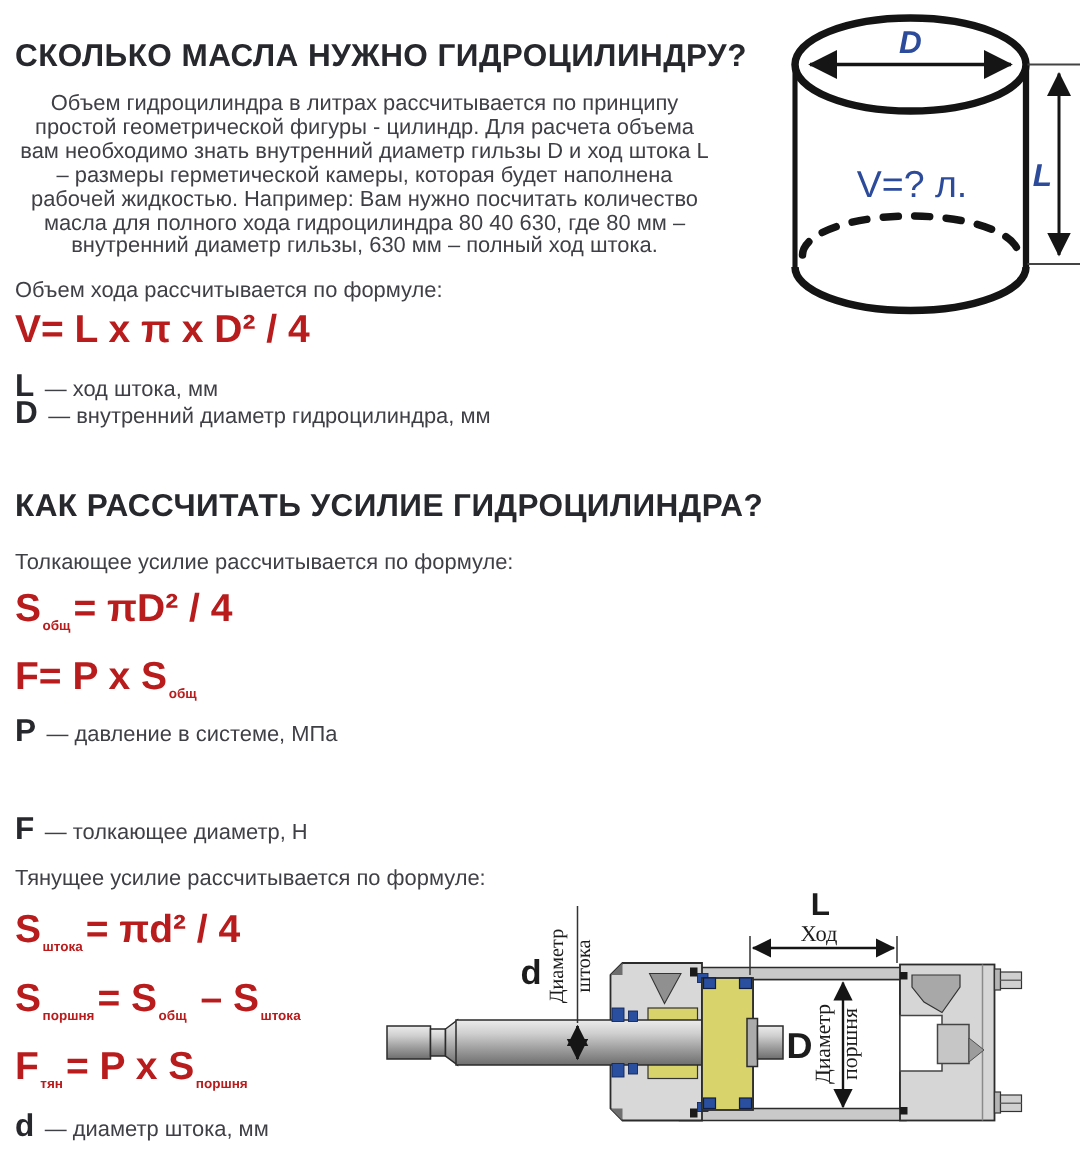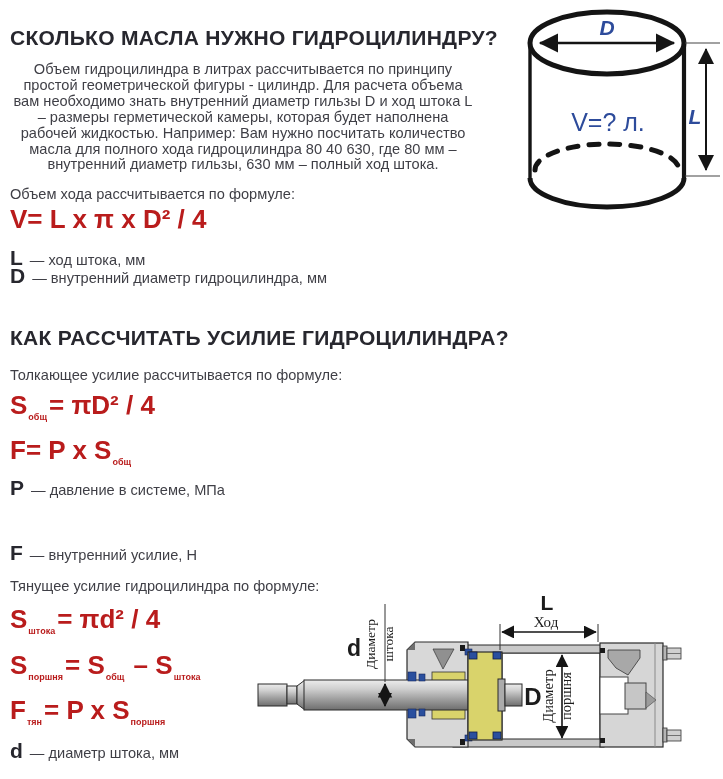--- a/index.html
+++ b/index.html
@@ -62,24 +62,24 @@
   <div class="abs formula" style="top:435px">
     <span>F</span><span>= P x S</span><span class="fsub">общ</span>
   </div>
 
   <div class="abs defrow" style="top:476px">
     <span class="term">P</span><span>— давление в системе, МПа</span>
   </div>
 
 
   <div class="abs defrow" style="top:541px">
-    <span class="term">F</span><span>—  внутренний усилие, Н</span>
-  </div>
-
-  <div class="abs intro" style="top:578px">Тянущее усилие гидроцилиндра по формуле:</div>
+    <span class="term">F</span><span>—  толкающее диаметр, Н</span>
+  </div>
+
+  <div class="abs intro" style="top:578px">Тянущее усилие рассчитывается по формуле:</div>
 
   <div class="abs formula" style="top:604px">
     <span>S</span><span class="fsub">штока</span><span>= πd² / 4</span>
   </div>
 
   <div class="abs formula" style="top:650px">
     <span>S</span><span class="fsub">поршня</span><span>= S</span><span class="fsub">общ</span><span> – S</span><span class="fsub">штока</span>
   </div>
 
   <div class="abs defrow" style="top:739px">

